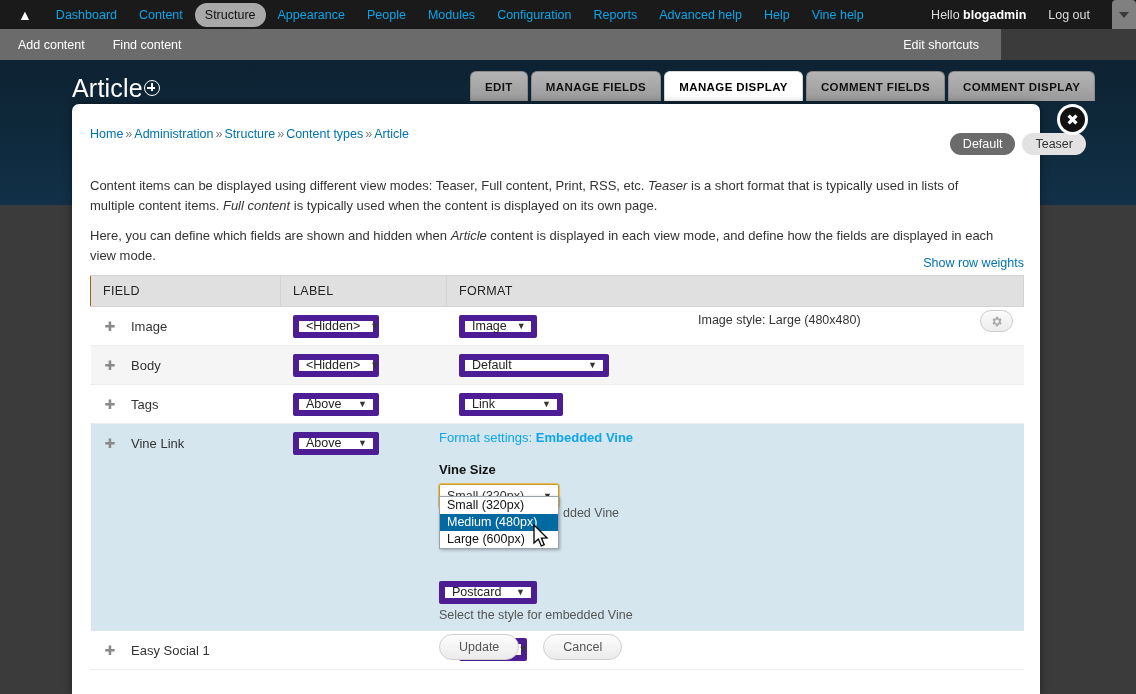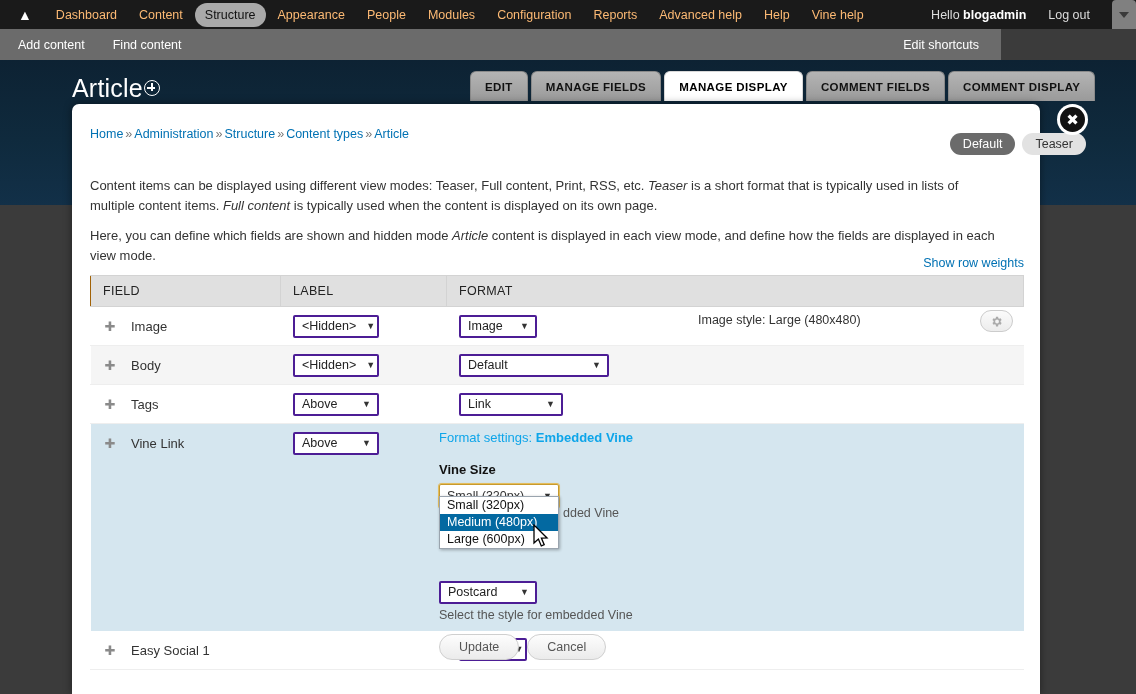--- a/index.html
+++ b/index.html
@@ -27,21 +27,21 @@
   }
 
   
   #toolbar {
     position:absolute; left:0; top:0; width:1136px; height:29px;
     background:#1a1a1a; color:#ccc;
     display:flex; align-items:center; font-size:12.5px;
   }
   #toolbar .home-icon { padding:0 13px 0 18px; color:#fff; font-size:14px; line-height:1; }
   #toolbar .tb-item {
-    padding:5px 10px; color:#fdba74; white-space:nowrap; cursor:pointer;
+    padding:5px 10px; color:#0ea5e9; white-space:nowrap; cursor:pointer;
     border-radius:12px; margin:0 1px;
   }
   #toolbar .tb-item.active { background:#a9a9a9; color:#111; }
   #toolbar .tb-right { margin-left:auto; display:flex; align-items:center; }
   #toolbar .tb-hello { padding:5px 12px; color:#ddd; white-space:nowrap; }
   #toolbar .tb-hello b { color:#fff; }
   #toolbar .tb-logout { padding:5px 10px; color:#ddd; cursor:pointer; }
   #toolbar .tb-caret {
     width:24px; height:29px; background:#808080; margin-left:12px;
     border-radius:4px 4px 0 0; display:flex; align-items:center; justify-content:center;
@@ -151,21 +151,21 @@
 
   .drag-handle {
     display:inline-block; width:14px; text-align:center; color:#8a8a8a;
     font-size:13px; margin-right:14px; cursor:move; vertical-align:middle;
   }
   .field-name { vertical-align:middle; }
 
   
   .sel {
     display:inline-flex; align-items:center; justify-content:space-between;
-    background:#fff; border:2px solid #4c1d95; border-radius:2px;
+    background:#fff; border:6px solid #4c1d95; border-radius:2px;
     font-size:12.5px; color:#222; padding:3px 6px 3px 7px; cursor:pointer;
     height:23px; line-height:17px;
   }
   .sel .cv { white-space:nowrap; }
   .sel .ar { font-size:9px; margin-left:10px; color:#333; }
   .sel.w-hidden { width:86px; }
   .sel.w-image { width:78px; }
   .sel.w-default { width:150px; }
   .sel.w-link { width:104px; }
   .sel.w-above { width:86px; }
@@ -207,21 +207,21 @@
     padding:1px 6px 2px 7px; font-size:12.5px; color:#111; cursor:pointer;
     white-space:nowrap;
   }
   #dropdown-list .opt.sel-opt { background:#0369a1; color:#fff; }
   #helper-size {
     position:absolute; left:124px; top:44px; color:#555; font-size:12.5px;
     white-space:nowrap; z-index:10;
   }
   #style-select-wrap { position:absolute; left:0; top:119px; }
   #helper-style { position:absolute; left:0; top:146px; color:#555; font-size:12.5px; }
-  #action-btns { position:absolute; left:0; top:172px; display:flex; gap:8px; }
+  #action-btns { position:absolute; left:0; top:172px; display:flex; gap:24px; }
   .pill-btn {
     font-size:12.5px; color:#555; padding:5px 19px; border-radius:13px;
     border:1px solid #cfcfcf;
     background:linear-gradient(180deg,#fdfdfd,#ebebeb); cursor:pointer;
   }
 
   
   #cursor { position:absolute; left:533px; top:524px; z-index:40; pointer-events:none; }
 </style>
 </head>
@@ -282,21 +282,21 @@
   <a>Home</a><span class="sep">»</span><a>Administration</a><span class="sep">»</span><a>Structure</a><span class="sep">»</span><a>Content types</a><span class="sep">»</span><a>Article</a>
 </div>
 
 <div id="viewmode-pills">
   <div class="vm-pill active">Default</div>
   <div class="vm-pill inactive">Teaser</div>
 </div>
 
 <div class="intro" id="intro1"><span>Content items can be displayed using different view modes: Teaser, Full content, Print, RSS, etc. </span><i>Teaser</i><span> is a short format that is typically used in lists of multiple content items. </span><i>Full content</i><span> is typically used when the content is displayed on its own page.</span></div>
 
-<div class="intro" id="intro2"><span>Here, you can define which fields are shown and hidden mode </span><i>Article</i><span> content is displayed in each view mode, and define how the fields are displayed in each view mode.</span></div>
+<div class="intro" id="intro2"><span>Here, you can define which fields are shown and hidden when </span><i>Article</i><span> content is displayed in each view mode, and define how the fields are displayed in each view mode.</span></div>
 
 <div id="show-weights">Show row weights</div>
 
 <table id="field-table">
   <thead>
     <tr>
       <th class="col-field">FIELD</th>
       <th class="col-label">LABEL</th>
       <th class="col-format">FORMAT</th>
     </tr>

